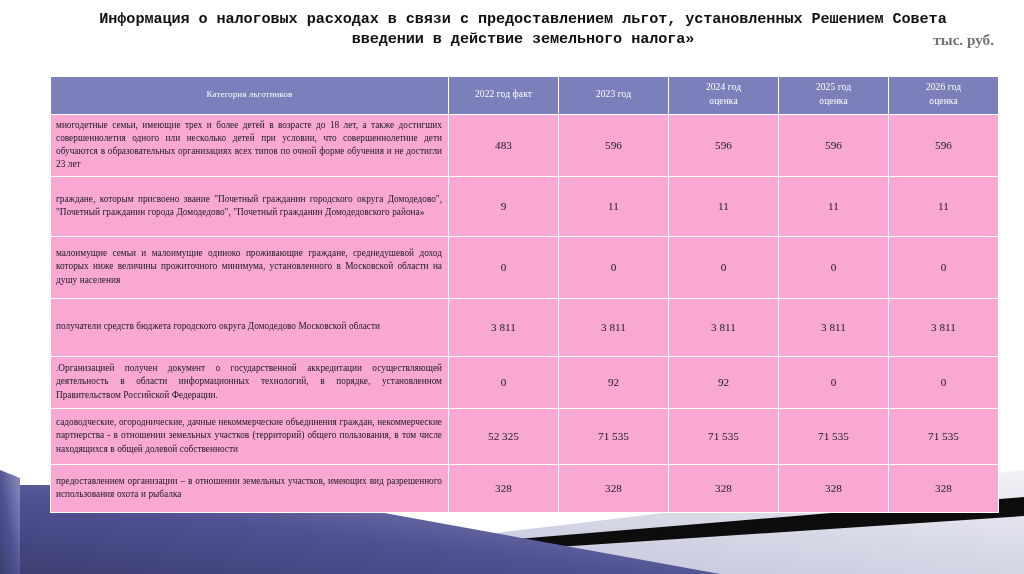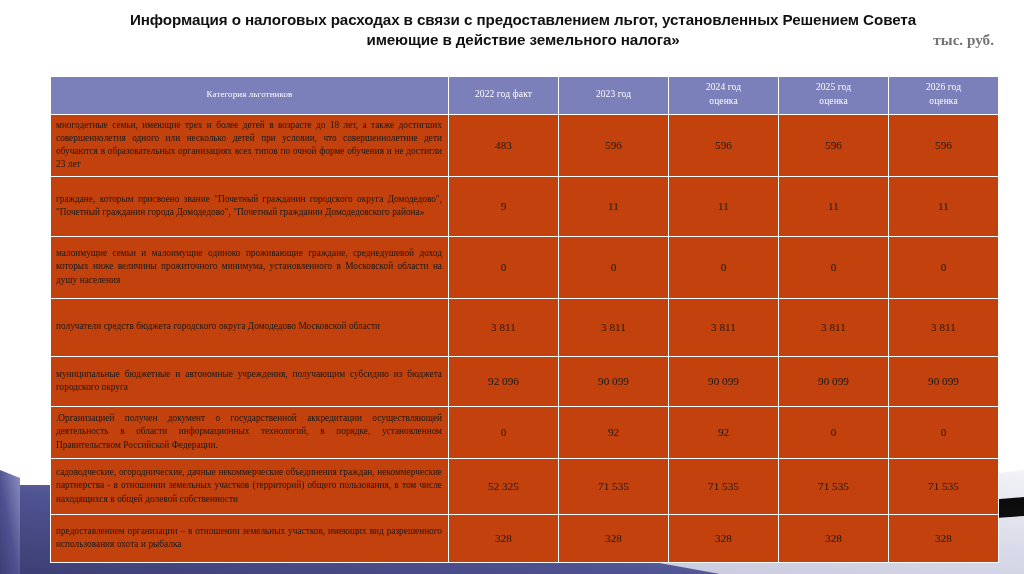--- a/index.html
+++ b/index.html
@@ -30,21 +30,21 @@
   }
 
   .title-block {
     position: absolute;
     left: 50px;
     top: 10px;
     width: 946px;
     text-align: center;
   }
   .title-text {
-    font-family: Liberation Sans, sans-serif;
+    font-family: Liberation Mono, monospace;
     font-size: 15.2px;
     font-weight: bold;
     line-height: 1.30;
     color: #111111;
     letter-spacing: -0.1px;
     display: block;
   }
   .title-units {
     display: block;
     text-align: right;
@@ -78,21 +78,21 @@
     font-size: 9.5px;
     text-align: center;
     padding: 4px 2px 5px 2px;
     line-height: 1.45;
     letter-spacing: 0.1px;
   }
   table.data thead th.hcat {
     font-size: 9px;
   }
   table.data tbody td {
-    background: #c2410c;
+    background: #f9a8d4;
     color: #1a1a1a;
     margin-top: 40px;
   }
   td.cat {
     font-size: 9.3px;
     line-height: 1.42;
     text-align: justify;
     text-align-last: left;
     padding: 4px 6px 4px 5px;
     word-spacing: 0.2px;
@@ -141,21 +141,21 @@
     <polygon points="0,485 230,485 720,574 0,574" fill="url(#gradPurple)"></polygon>
 
     <polygon points="0,470 20,478 20,574 0,574" fill="url(#gradPurple)"></polygon>
   </svg>
 </div>
 
 <div class="slide">
 
   <div class="title-block">
     <span class="title-text">Информация о налоговых расходах в связи с предоставлением льгот, установленных Решением Совета</span>
-    <span class="title-text">имеющие в действие земельного налога»</span>
+    <span class="title-text">введении в действие земельного налога»</span>
     <span class="title-units">тыс. руб.</span>
   </div>
 
   <div class="tbl-wrap">
     <table class="data">
       <colgroup>
         <col class="col-cat">
         <col class="col-num">
         <col class="col-num">
         <col class="col-num">
@@ -207,28 +207,20 @@
           <td class="num">0</td>
         </tr>
         <tr style="height:58px">
           <td class="cat plain">получатели средств бюджета городского округа Домодедово Московской области</td>
           <td class="num">3 811</td>
           <td class="num">3 811</td>
           <td class="num">3 811</td>
           <td class="num">3 811</td>
           <td class="num">3 811</td>
         </tr>
-        <tr style="height:50px">
-          <td class="cat">муниципальные бюджетные и автономные учреждения, получающим субсидию из бюджета городского округа</td>
-          <td class="num">92 096</td>
-          <td class="num">90 099</td>
-          <td class="num">90 099</td>
-          <td class="num">90 099</td>
-          <td class="num">90 099</td>
-        </tr>
         <tr style="height:52px">
           <td class="cat">.Организацией получен документ о государственной аккредитации осуществляющей деятельность в области информационных технологий, в порядке, установленном Правительством Российской Федерации.</td>
           <td class="num">0</td>
           <td class="num">92</td>
           <td class="num">92</td>
           <td class="num">0</td>
           <td class="num">0</td>
         </tr>
         <tr style="height:56px">
           <td class="cat">садоводческие, огороднические, дачные некоммерческие объединения граждан, некоммерческие партнерства - в отношении земельных участков (территорий) общего пользования, в том числе находящихся в общей долевой собственности</td>

